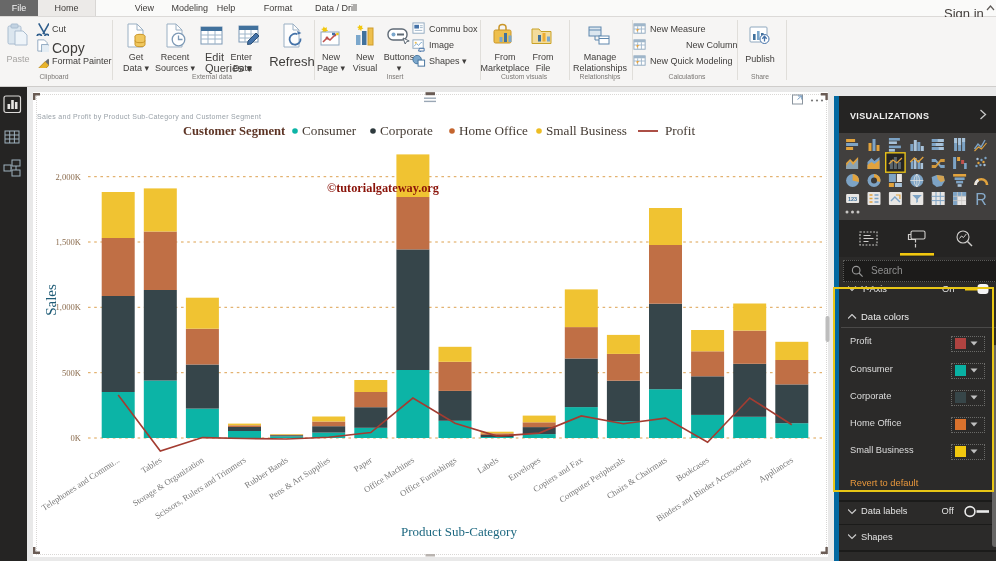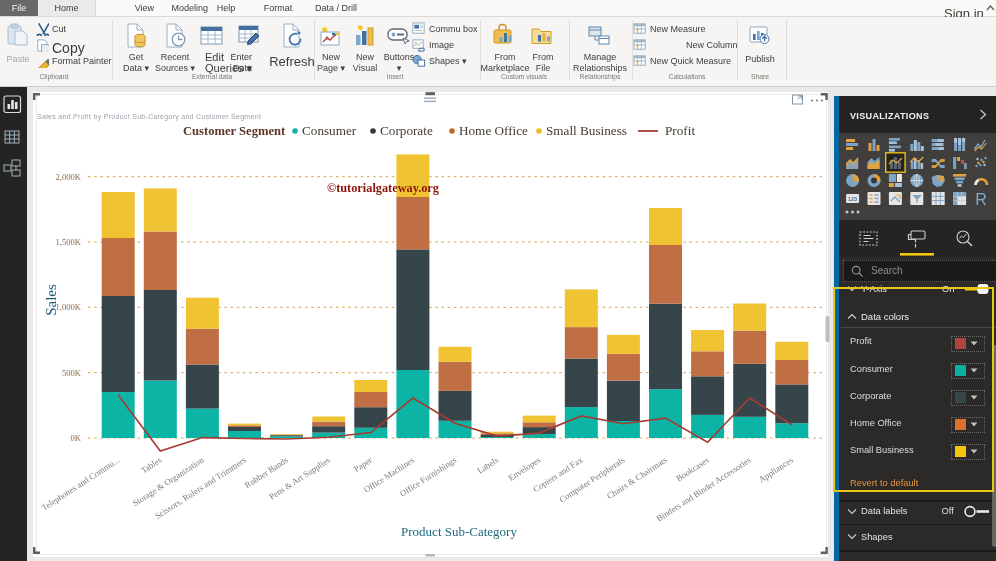--- a/index.html
+++ b/index.html
@@ -170,21 +170,21 @@
         <path d="M1,7.5 h12 M5,4.6 v7.4 M9,4.6 v7.4" stroke="#9fb6ca"></path>
         <path d="M3.5,8 l1,2.8 1,-2 1.6,-0.6 -2.4,-1 z" fill="#e8a33d"></path>
       </svg>
 <div class="abs" style="left:686px;top:23px;font-size:9px;color:#3f3d3b;white-space:nowrap">New Column</div>
 <svg class="abs" style="left:633px;top:37px" width="14" height="14" viewBox="0 0 15 15">
         <rect x="1" y="2" width="12" height="10" fill="#fff" stroke="#8fa8bf"></rect>
         <rect x="1" y="2" width="12" height="2.6" fill="#9fb6ca"></rect>
         <path d="M1,7.5 h12 M5,4.6 v7.4 M9,4.6 v7.4" stroke="#9fb6ca"></path>
         <path d="M3.5,8 l1,2.8 1,-2 1.6,-0.6 -2.4,-1 z" fill="#e8a33d"></path>
       </svg>
-<div class="abs" style="left:650px;top:39px;font-size:9px;color:#3f3d3b;white-space:nowrap">New Quick Measure</div>
+<div class="abs" style="left:650px;top:39px;font-size:9px;color:#3f3d3b;white-space:nowrap">New Quick Modeling</div>
 <svg class="abs" style="left:747px;top:6px" width="26" height="26" viewBox="0 0 26 26">
         <rect x="3" y="4" width="17" height="15" rx="1" fill="#fff" stroke="#8fa8bf"></rect>
         <rect x="6" y="11" width="2.6" height="6" fill="#41719c"></rect>
         <rect x="10" y="8" width="2.6" height="9" fill="#7ba7cc"></rect>
         <rect x="14" y="10" width="2.6" height="7" fill="#41719c"></rect>
         <circle cx="17.5" cy="16" r="4.5" fill="#fff" stroke="#4472a8"></circle>
         <path d="M17.5,18.5 v-5 m-2.2,2.2 l2.2,-2.4 2.2,2.4" stroke="#4472a8" stroke-width="1.3" fill="none"></path>
       </svg>
 <div class="abs" style="left:720px;top:37px;width:80px;text-align:center;font-size:9px;color:#3f3d3b">Publish</div>
     </div>

